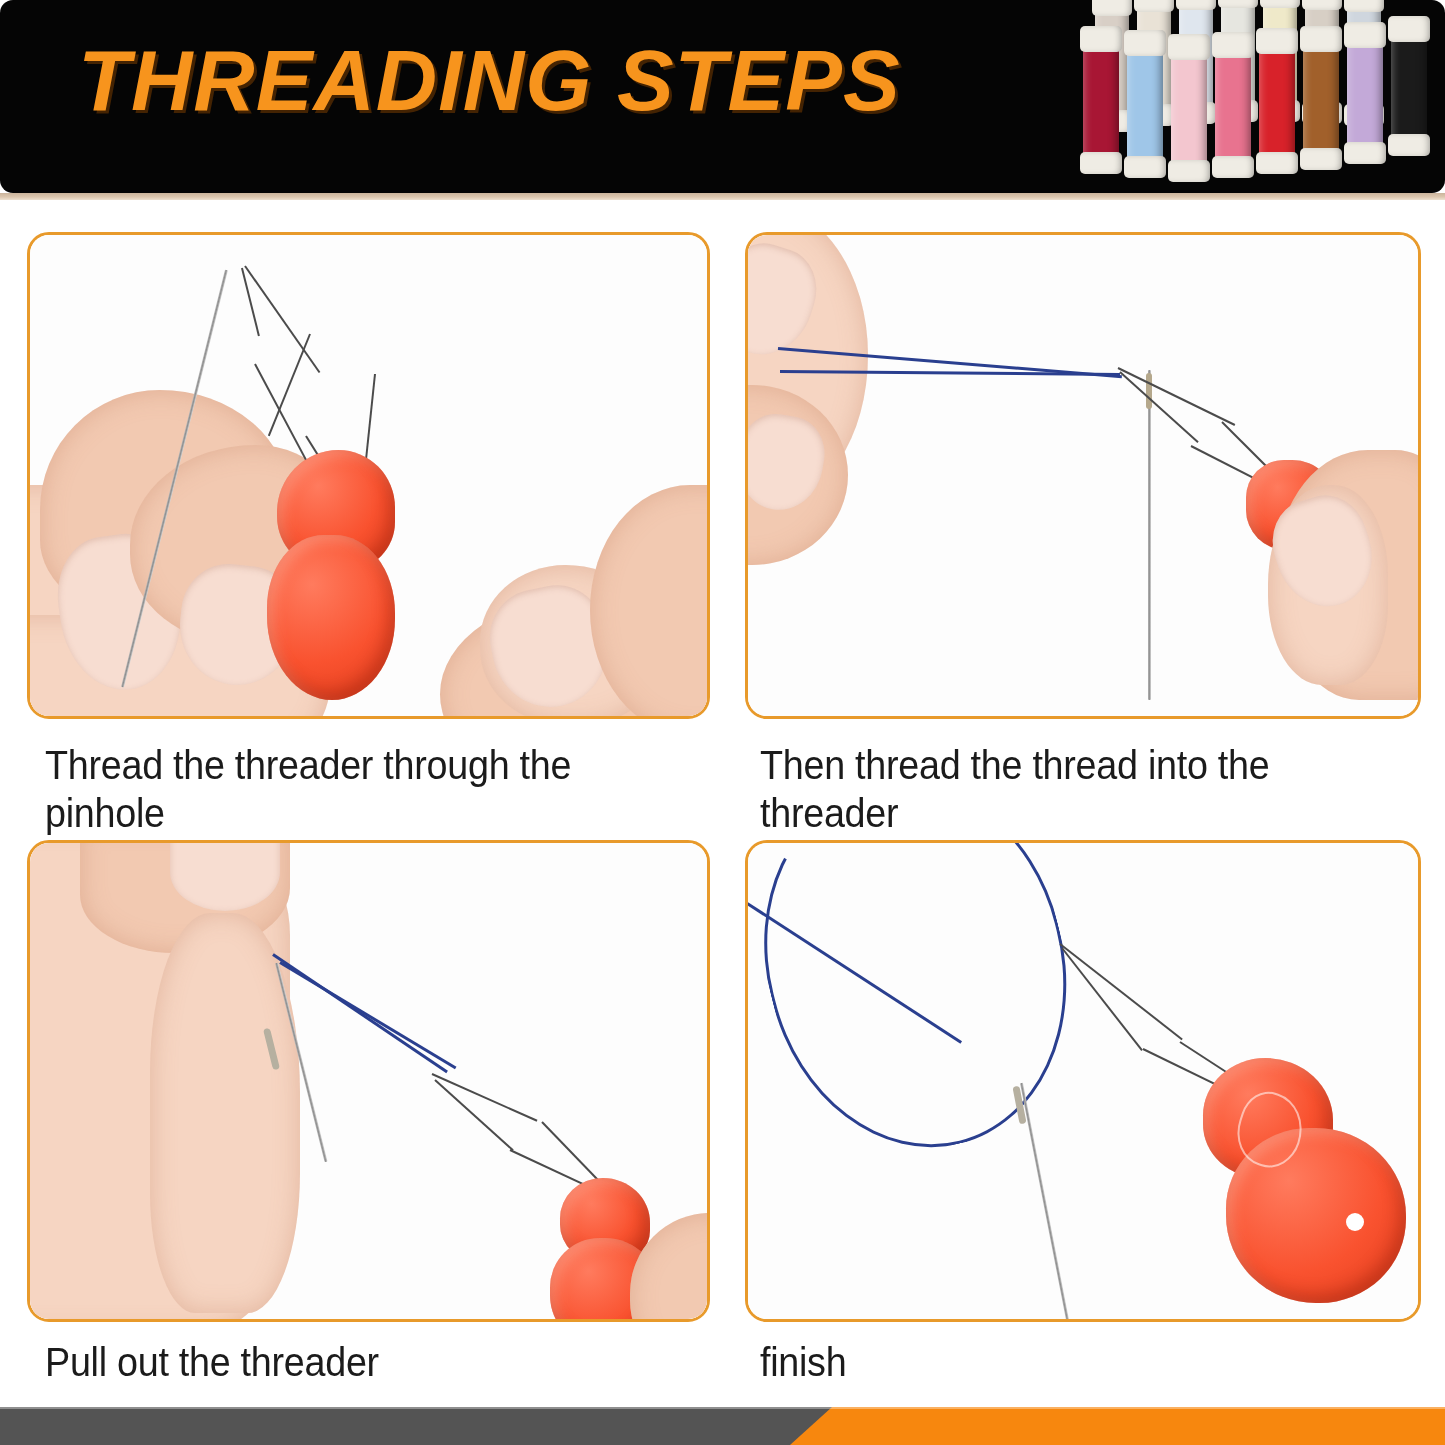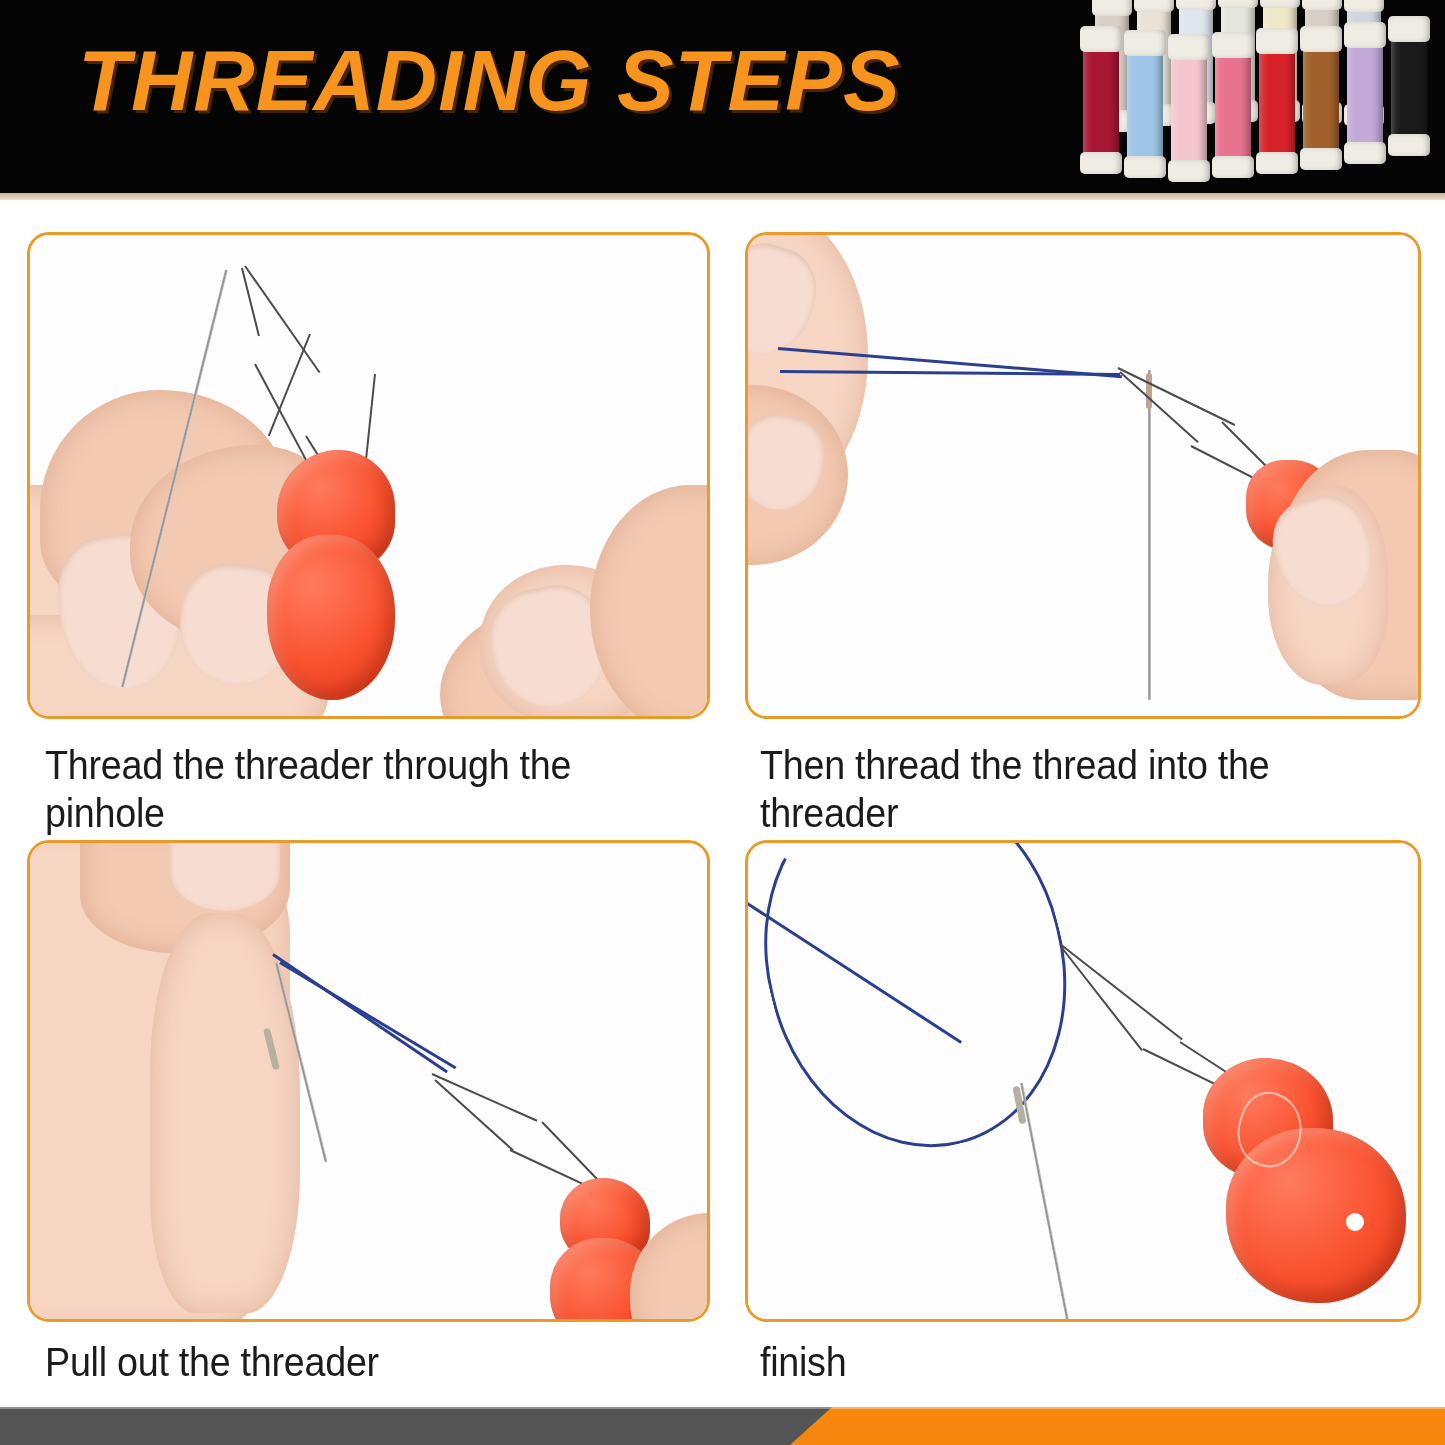--- a/index.html
+++ b/index.html
@@ -21,20 +21,21 @@
   }
 
   
   .header {
     position: absolute;
     left: 0; top: 0;
     width: 1445px;
     height: 193px;
     background: #050505;
     overflow: hidden;
+    border-radius: 13px;
   }
   .header-title {
     position: absolute;
     left: 78px;
     top: 36px;
     font-family: "Liberation Sans", sans-serif;
     font-size: 85px;
     font-weight: bold;
     font-style: italic;
     letter-spacing: 1px;

